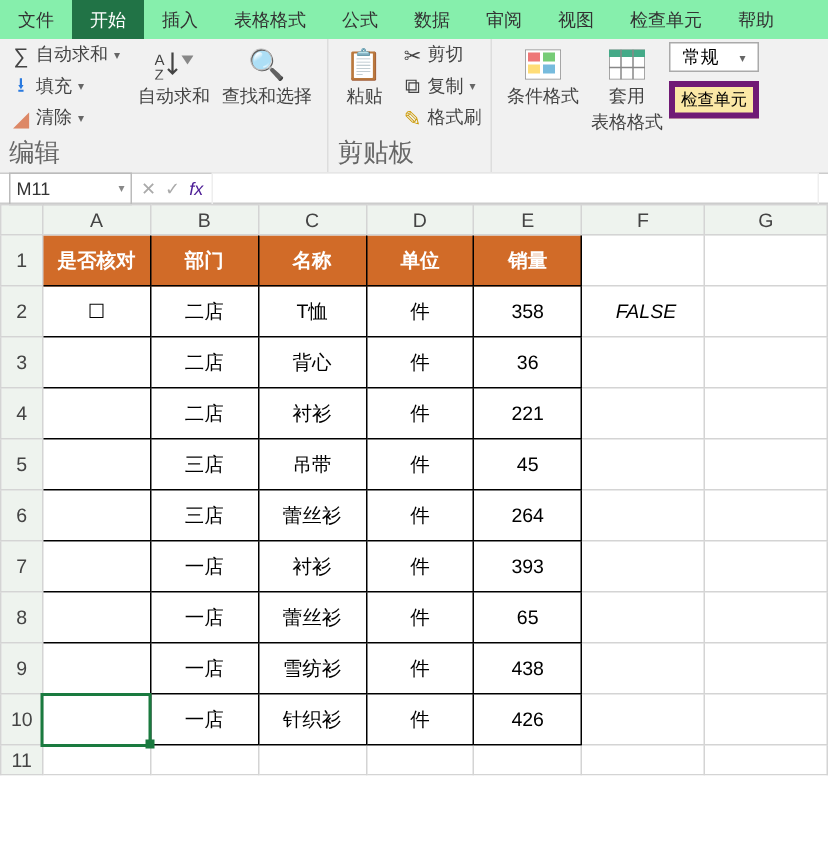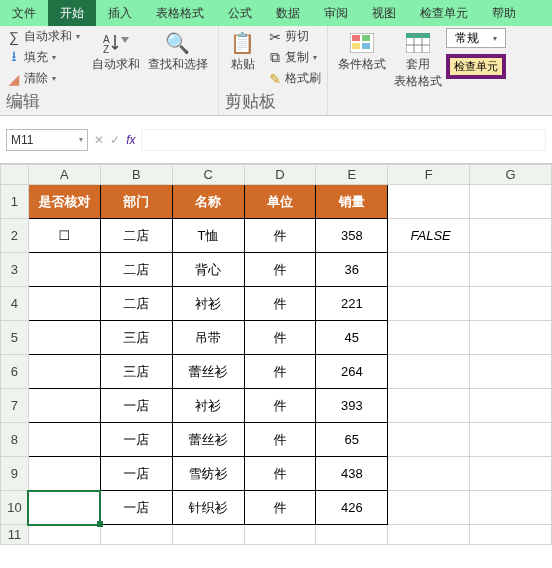--- a/index.html
+++ b/index.html
@@ -16,21 +16,21 @@
   .group-rows { display: flex; align-items: flex-start; }
   .group-label { color: #666; font-size: 17px; padding-top: 2px; }
   .btn-col { display: flex; flex-direction: column; gap: 4px; }
   .btn-row { display: flex; align-items: center; gap: 2px; white-space: nowrap; color: #444; cursor: pointer; }
   .btn-big { display: flex; flex-direction: column; align-items: center; gap: 2px; padding: 4px 4px 0; cursor: pointer; color: #444; }
   .ico { width: 16px; height: 16px; display: inline-flex; align-items: center; justify-content: center; font-size: 14px; }
   .ico-big { width: 28px; height: 22px; display: inline-flex; align-items: center; justify-content: center; font-size: 20px; }
   .chev { font-size: 8px; color: #666; margin-left: 2px; }
 
   
-  .formula-row { display: flex; align-items: center; border-bottom: 1px solid #ccc; height: 48px; background: #fff; padding: 3px 6px; gap: 6px; }
+  .formula-row { display: flex; align-items: center; border-bottom: 1px solid #ccc; height: 20px; background: #fff; padding: 3px 6px; gap: 6px; }
   .name-box { border: 1px solid #bbb; width: 82px; height: 22px; display: flex; align-items: center; padding: 0 4px; justify-content: space-between; }
   .name-box span:first-child { color: #333; }
   .name-box .dd { font-size: 8px; color: #888; }
   .fx-btns { display: flex; gap: 6px; color: #aaa; align-items: center; }
   .fx-btns span { cursor: pointer; }
   .formula-input { flex: 1; height: 22px; border: 1px solid #eee; }
 
   
   .sheet { position: relative; overflow: hidden; }
   table.grid { border-collapse: collapse; table-layout: fixed; }

